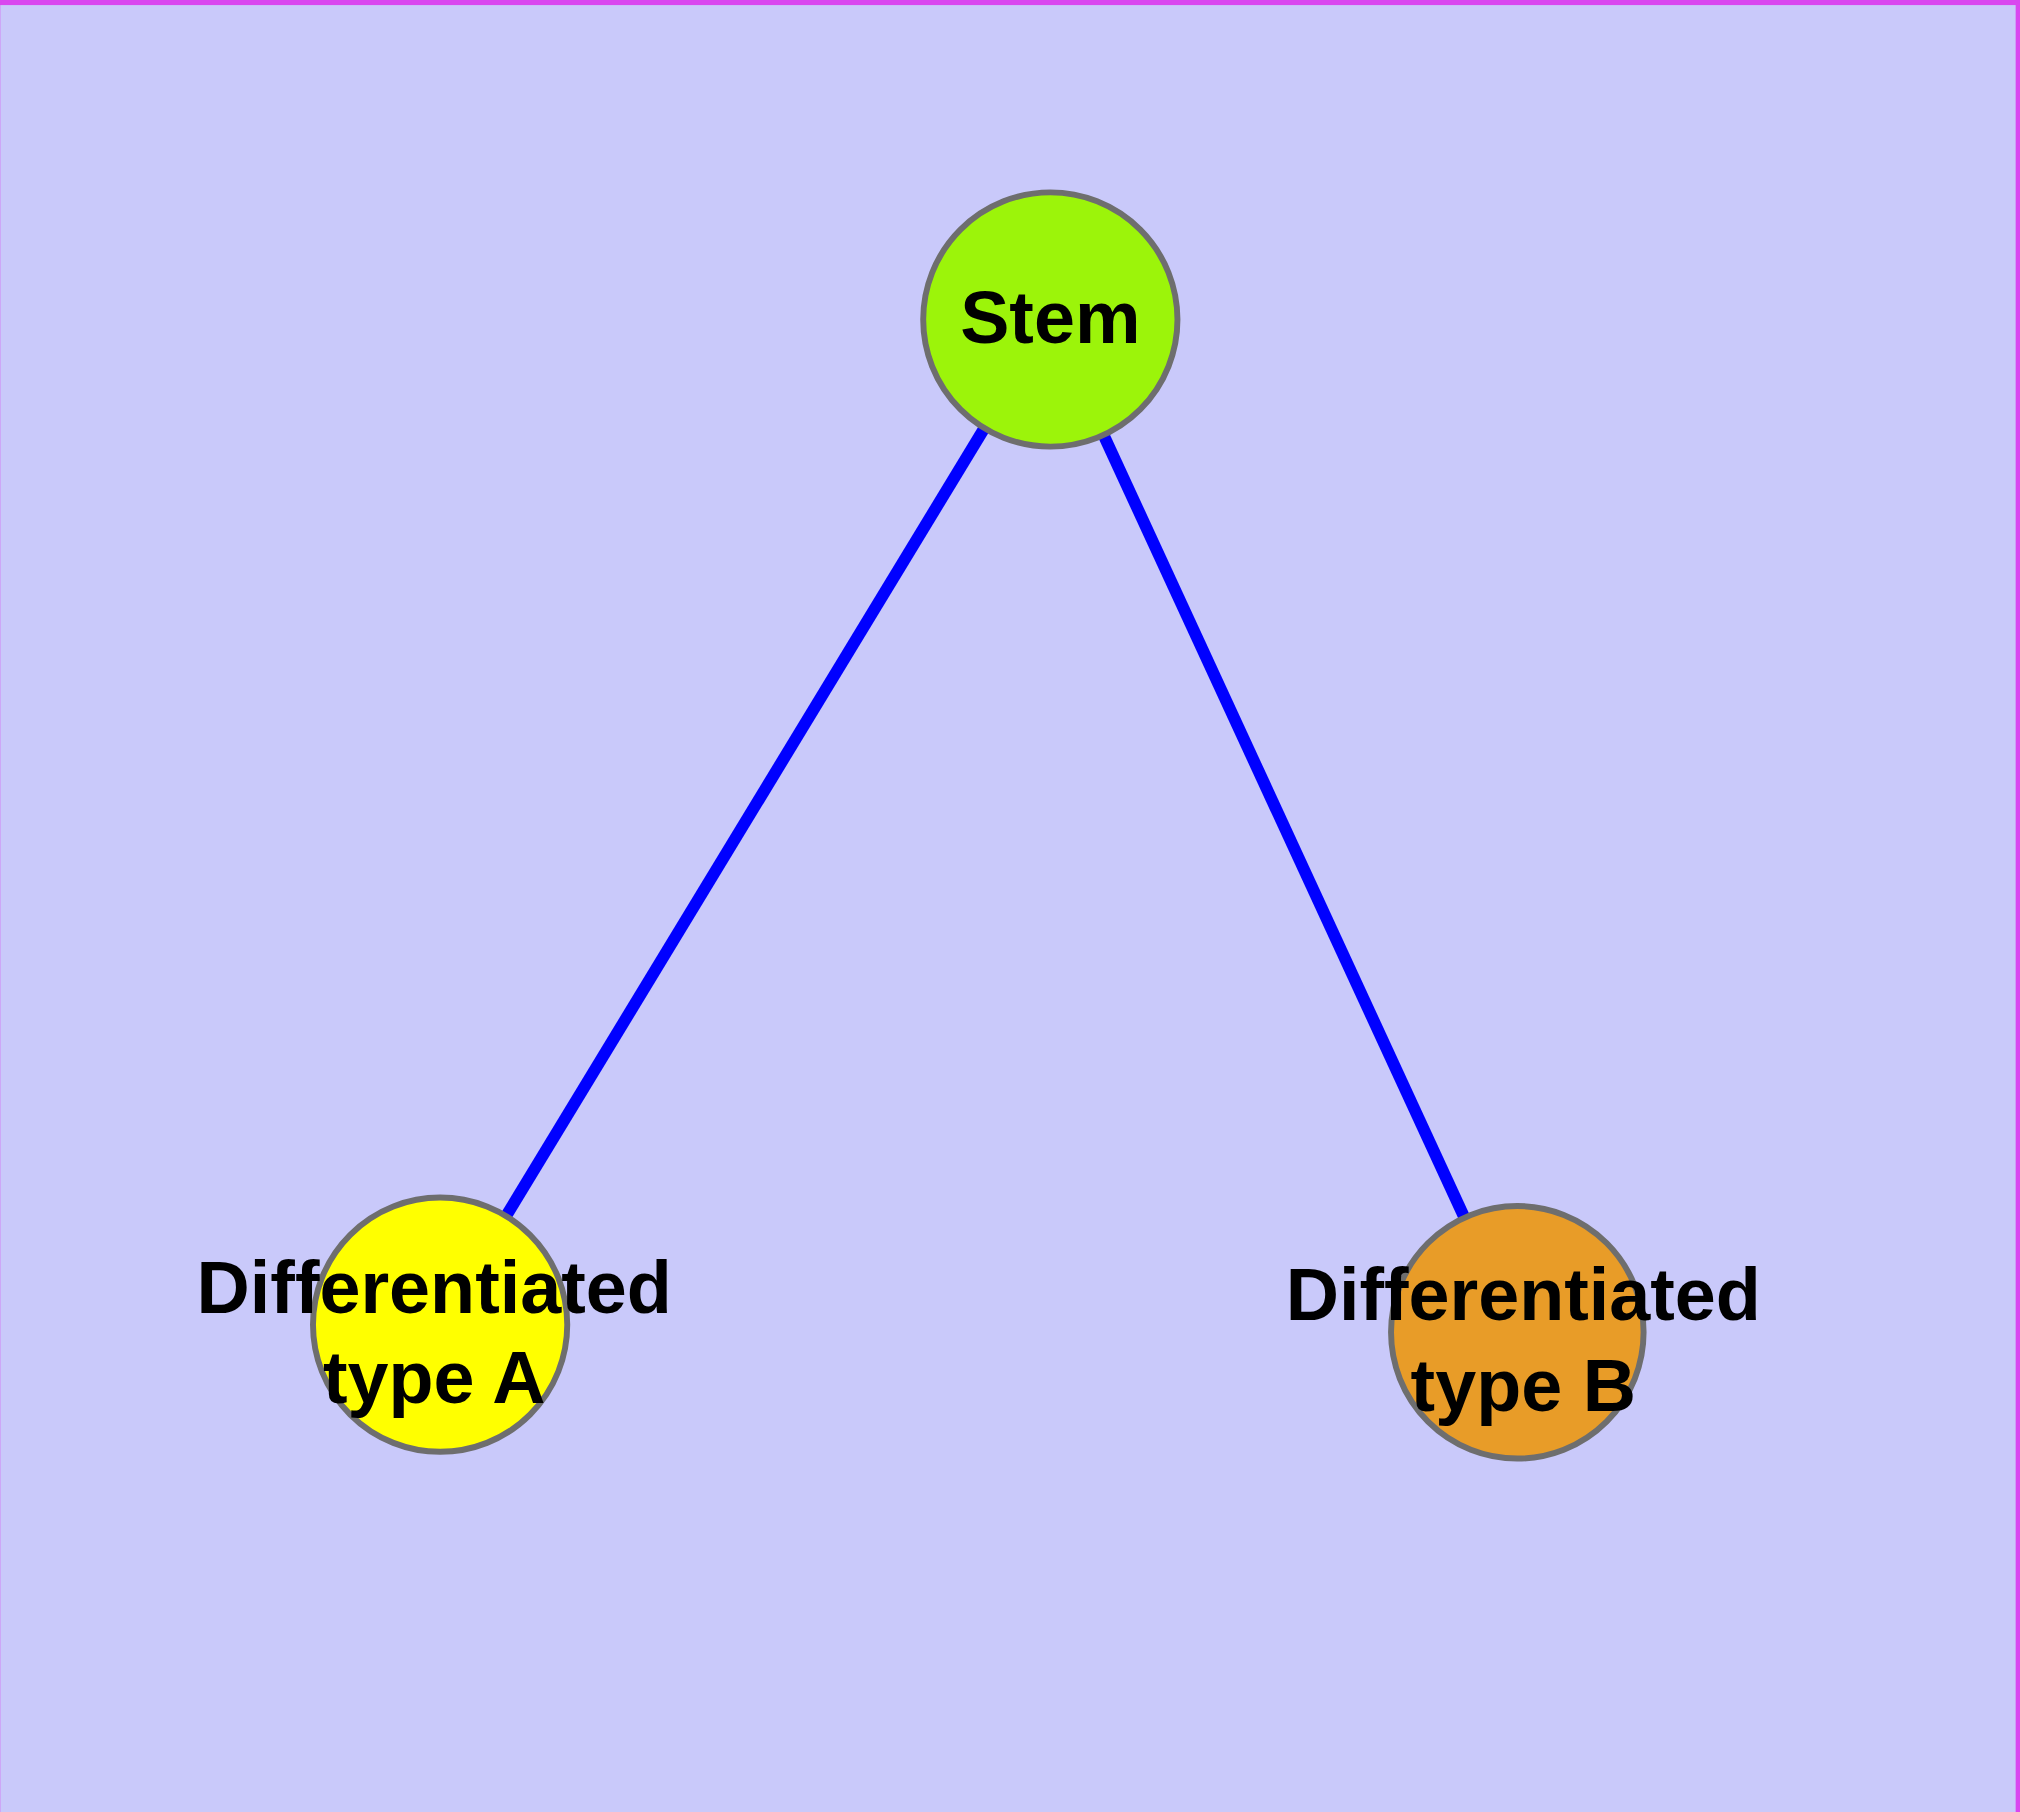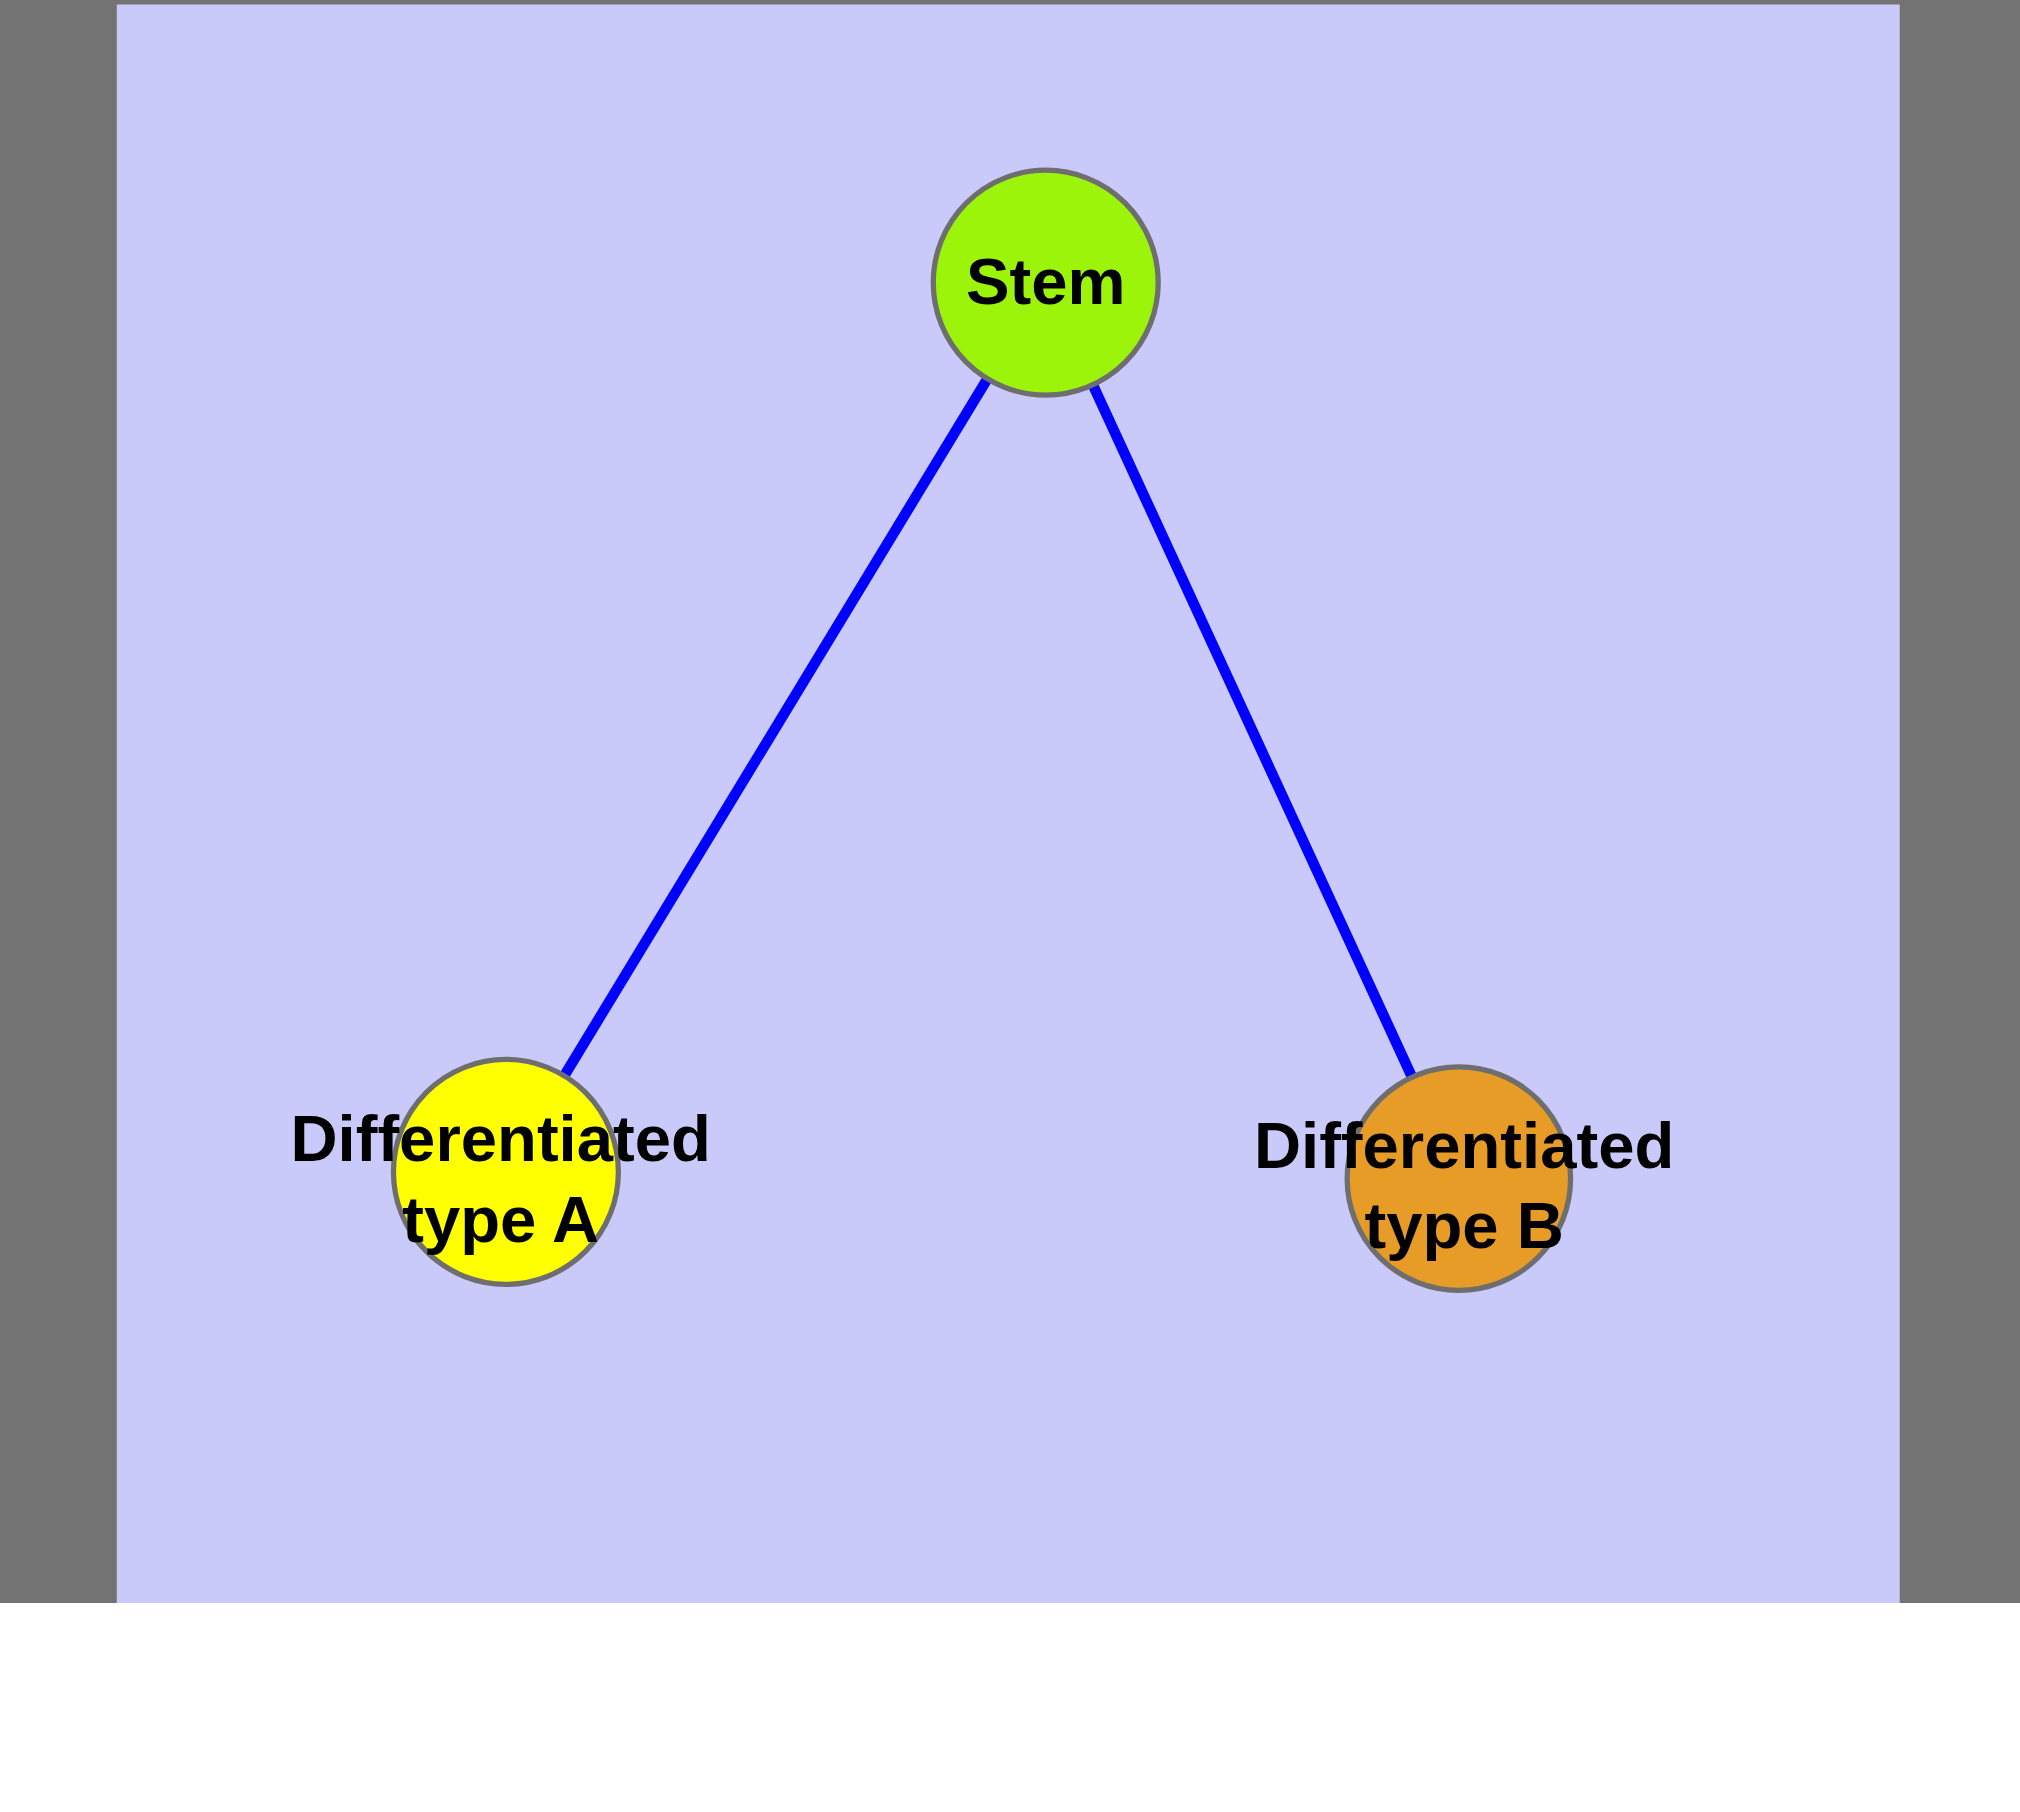--- a/index.html
+++ b/index.html
@@ -4,22 +4,22 @@
 <style>
   html, body {
     margin: 0;
     padding: 0;
     background: #ffffff;
     font-family: "Liberation Sans", sans-serif;
   }
   .stage {
     position: relative;
     width: 2021px;
-    height: 1603px;
-    background: #737373;
+    height: 1812px;
+    background: #d946ef;
     overflow: hidden;
   }
   .stage svg {
     display: block;
     width: 100%;
     height: 100%;
   }
   .node-label {
     font-family: "Liberation Sans", "DejaVu Sans", sans-serif;
     font-weight: bold;

